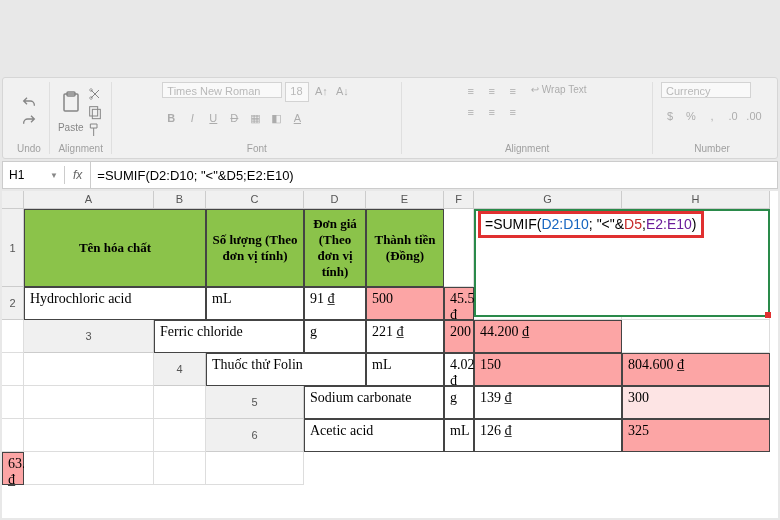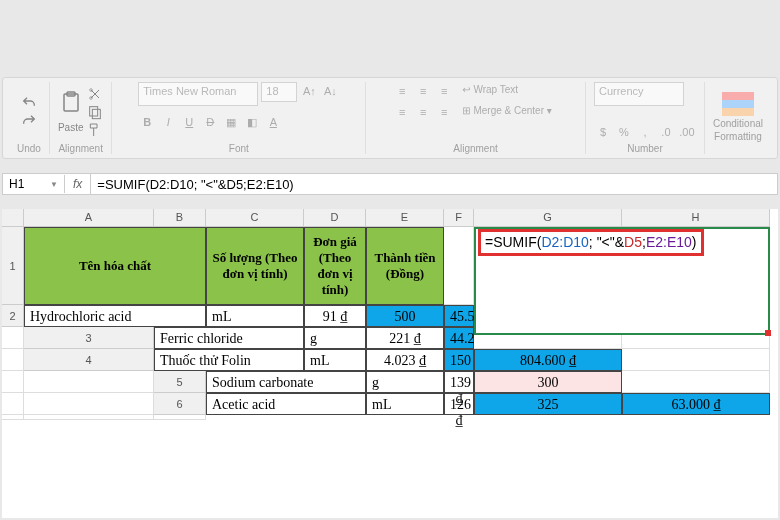--- a/index.html
+++ b/index.html
@@ -8,41 +8,41 @@
 .ribbon{background:#f5f5f5;border:1px solid #d0d0d0;border-radius:3px;margin:2px;padding:4px 6px;display:flex;align-items:stretch;height:82px;opacity:0.75}
 .rgroup{display:flex;flex-direction:column;align-items:center;justify-content:space-between;padding:0 8px;border-right:1px solid #ddd}
 .rgroup:last-child{border-right:none}
 .rgroup-body{display:flex;gap:4px;align-items:center;flex:1}
 .rgroup-label{font-size:10px;color:#888;margin-top:2px}
 .btn-col{display:flex;flex-direction:column;gap:2px;align-items:center;justify-content:center}
 .icon{width:16px;height:16px;display:inline-flex;align-items:center;justify-content:center;color:#666}
 .big-icon{width:24px;height:24px}
 .paste-wrap{display:flex;flex-direction:column;align-items:center;gap:8px}
 .paste-lbl{font-size:10px;color:#666}
-.font-sel{border:1px solid #ccc;background:#fff;padding:2px 4px;font-size:11px;color:#aaa;width:120px;height:24px}
-.size-sel{border:1px solid #ccc;background:#fff;padding:2px 4px;font-size:11px;color:#aaa;width:36px;height:20px}
+.font-sel{border:1px solid #ccc;background:#fff;padding:2px 4px;font-size:11px;color:#aaa;width:120px;height:16px}
+.size-sel{border:1px solid #ccc;background:#fff;padding:2px 4px;font-size:11px;color:#aaa;width:24px;height:20px}
 .mini-row{display:flex;gap:3px;margin-top:3px}
 .mini-btn{width:18px;height:18px;display:flex;align-items:center;justify-content:center;font-size:11px;color:#999;cursor:default}
 .ctrl{font-size:10px;color:#999;padding:2px 6px;white-space:nowrap}
 .cond-fmt{display:flex;flex-direction:column;align-items:center;gap:2px;font-size:10px;color:#888}
 .cond-grid{width:32px;height:24px;background:linear-gradient(#f99,#f99) 0 0/32px 8px no-repeat,linear-gradient(#9cf,#9cf) 0 8px/32px 8px no-repeat,linear-gradient(#fc9,#fc9) 0 16px/32px 8px no-repeat}
-.formula-bar{display:flex;align-items:center;background:#fff;border:1px solid #ccc;margin:12px 2px;height:22px}
+.formula-bar{display:flex;align-items:center;background:#fff;border:1px solid #ccc;margin:0 2px;height:28px}
 .namebox{width:62px;border-right:1px solid #ccc;padding:2px 6px;font-size:12px;display:flex;align-items:center;justify-content:space-between}
 .drop{font-size:8px;color:#888}
 .fx{padding:0 8px;font-style:italic;font-size:12px;color:#666;border-right:1px solid #ccc;height:100%;display:flex;align-items:center}
 .formula-input{flex:1;padding:2px 6px;font-size:13px}
 .sheet{flex:1;background:#fff;margin:2px;position:relative;overflow:hidden}
 .grid{display:grid;grid-template-columns:22px 130px 52px 98px 62px 78px 30px 148px 148px;font-size:12px}
 .colhdr{background:#f0f0f0;border-right:1px solid #ccc;border-bottom:1px solid #ccc;text-align:center;padding:2px 0;font-size:11px;color:#555;height:18px}
 .rowhdr{background:#f0f0f0;border-right:1px solid #ccc;border-bottom:1px solid #ccc;text-align:center;font-size:11px;color:#555;display:flex;align-items:center;justify-content:center}
 .cell{border-right:1px solid #ddd;border-bottom:1px solid #ddd;padding:2px 4px;background:#fff}
 .hdr{background:#8bc34a;font-weight:bold;text-align:center;font-family:'Times New Roman',serif;font-size:13px;border:1px solid #444;display:flex;align-items:center;justify-content:center;padding:4px}
-.data{font-family:'Times New Roman',serif;font-size:14px;border:1px solid #444;padding:3px 5px;height:22px}
-.r{text-align:center}
-.light{background:#0ea5e9}
+.data{font-family:'Times New Roman',serif;font-size:14px;border:1px solid #444;padding:3px 5px;height:33px}
+.r{text-align:left}
+.light{background:#fca5a5}
 .pink{background:#fde4e4}
 .tall{height:78px}
 .formula-cell{position:absolute;left:472px;top:18px;width:296px;height:108px;border:2px solid #2a8a4a;background:#fff}
 .formula-highlight{position:absolute;left:476px;top:20px;border:3px solid #e03030;padding:2px 4px;font-family:'Times New Roman',serif;font-size:14px;background:#fff}
 .tok-range{color:#1565c0}
 .tok-ref{color:#c62828}
 .tok-range2{color:#6a1b9a}
 .handle{position:absolute;width:6px;height:6px;background:#e03030;right:-3px;bottom:-3px}
 svg{width:100%;height:100%}
 </style>
@@ -138,47 +138,36 @@
       <div style="display:flex;gap:3px">
         <span class="mini-btn">≡</span>
         <span class="mini-btn">≡</span>
         <span class="mini-btn">≡</span>
         <span class="ctrl">↩ <span>Wrap Text</span></span>
       </div>
       <div style="display:flex;gap:3px">
         <span class="mini-btn">≡</span>
         <span class="mini-btn">≡</span>
         <span class="mini-btn">≡</span>
-        <span class="ctrl">⊞ <span>Merge &amp; Center</span> ▾</span>
       </div>
     </div>
     <div class="rgroup-label">Alignment</div>
   </div>
   <div class="rgroup">
-    <div class="rgroup-body" style="flex-direction:column;align-items:flex-start;gap:14px">
+    <div class="rgroup-body" style="flex-direction:column;align-items:flex-start;gap:6px">
       <div class="font-sel" style="width:90px">Currency</div>
       <div class="mini-row">
         <span class="mini-btn">$</span>
         <span class="mini-btn">%</span>
         <span class="mini-btn">,</span>
         <span class="mini-btn">.0</span>
         <span class="mini-btn">.00</span>
       </div>
     </div>
     <div class="rgroup-label">Number</div>
-  </div>
-  <div class="rgroup">
-    <div class="rgroup-body">
-      <div class="cond-fmt">
-        <div class="cond-grid"></div>
-        <span>Conditional</span>
-        <span>Formatting</span>
-      </div>
-    </div>
-    <div class="rgroup-label"></div>
   </div>
 </div>
 
 <div class="formula-bar">
   <div class="namebox">
       <span>H1</span>
       <span class="drop">▼</span>
     </div>
   <div class="fx">fx</div>
   <div class="formula-input">=SUMIF(D2:D10; "&lt;"&amp;D5;E2:E10)</div>
@@ -209,20 +198,21 @@
       <div class="data r">91 ₫</div>
       <div class="data r light">500</div>
       <div class="data r light">45.500 ₫</div>
       <div class="cell"></div>
       <div class="cell"></div>
       <div class="cell"></div>
       <div class="rowhdr">3</div>
       <div class="data" style="grid-column:span 2">Ferric chloride</div>
       <div class="data">g</div>
       <div class="data r">221 ₫</div>
+      <div class="data r light">200</div>
       <div class="data r light">44.200 ₫</div>
       <div class="cell"></div>
       <div class="cell"></div>
       <div class="cell"></div>
       <div class="rowhdr">4</div>
       <div class="data" style="grid-column:span 2">Thuốc thử Folin</div>
       <div class="data">mL</div>
       <div class="data r">4.023 ₫</div>
       <div class="data r light">150</div>
       <div class="data r light">804.600 ₫</div>

